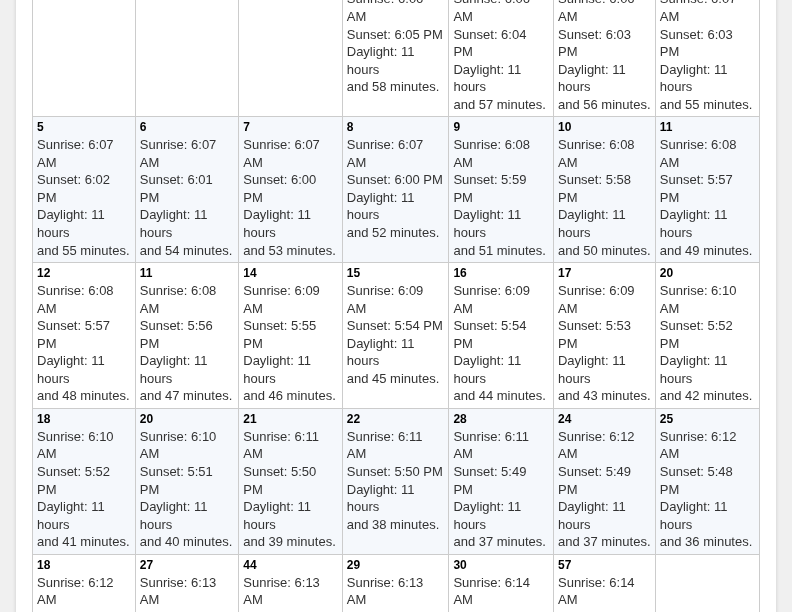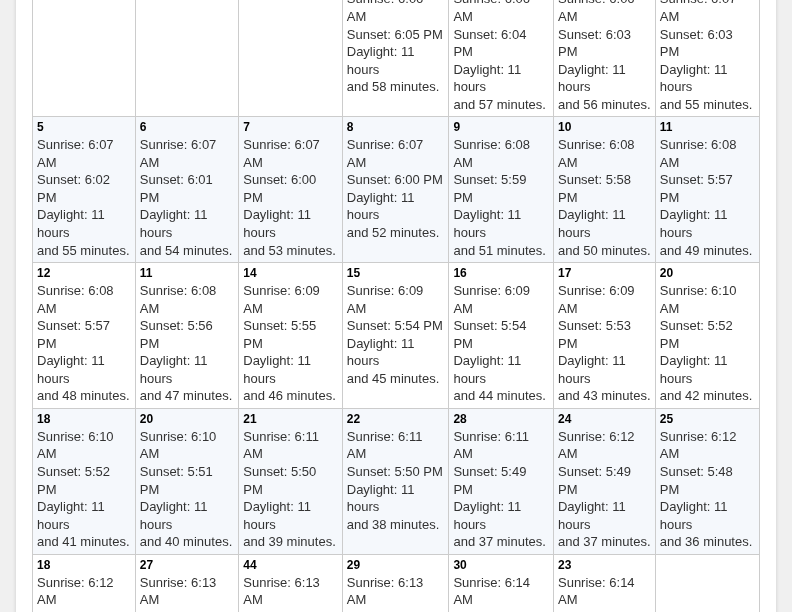--- a/index.html
+++ b/index.html
@@ -257,20 +257,20 @@
           </td>
           <td>
             <span class="day-num">29</span>
             <div class="day-info">Sunrise: 6:13 AM<br>Sunset: 5:46 PM<br>Daylight: 11 hours<br>and 32 minutes.</div>
           </td>
           <td>
             <span class="day-num">30</span>
             <div class="day-info">Sunrise: 6:14 AM<br>Sunset: 5:45 PM<br>Daylight: 11 hours<br>and 31 minutes.</div>
           </td>
           <td>
-            <span class="day-num">23</span>
+            <span class="day-num">57</span>
             <div class="day-info">Sunrise: 6:14 AM<br>Sunset: 5:45 PM<br>Daylight: 11 hours<br>and 30 minutes.</div>
           </td>
           <td class="empty-cell"></td>
         </tr>
       </tbody>
   </table>
 </div>
 
 </body></html>

